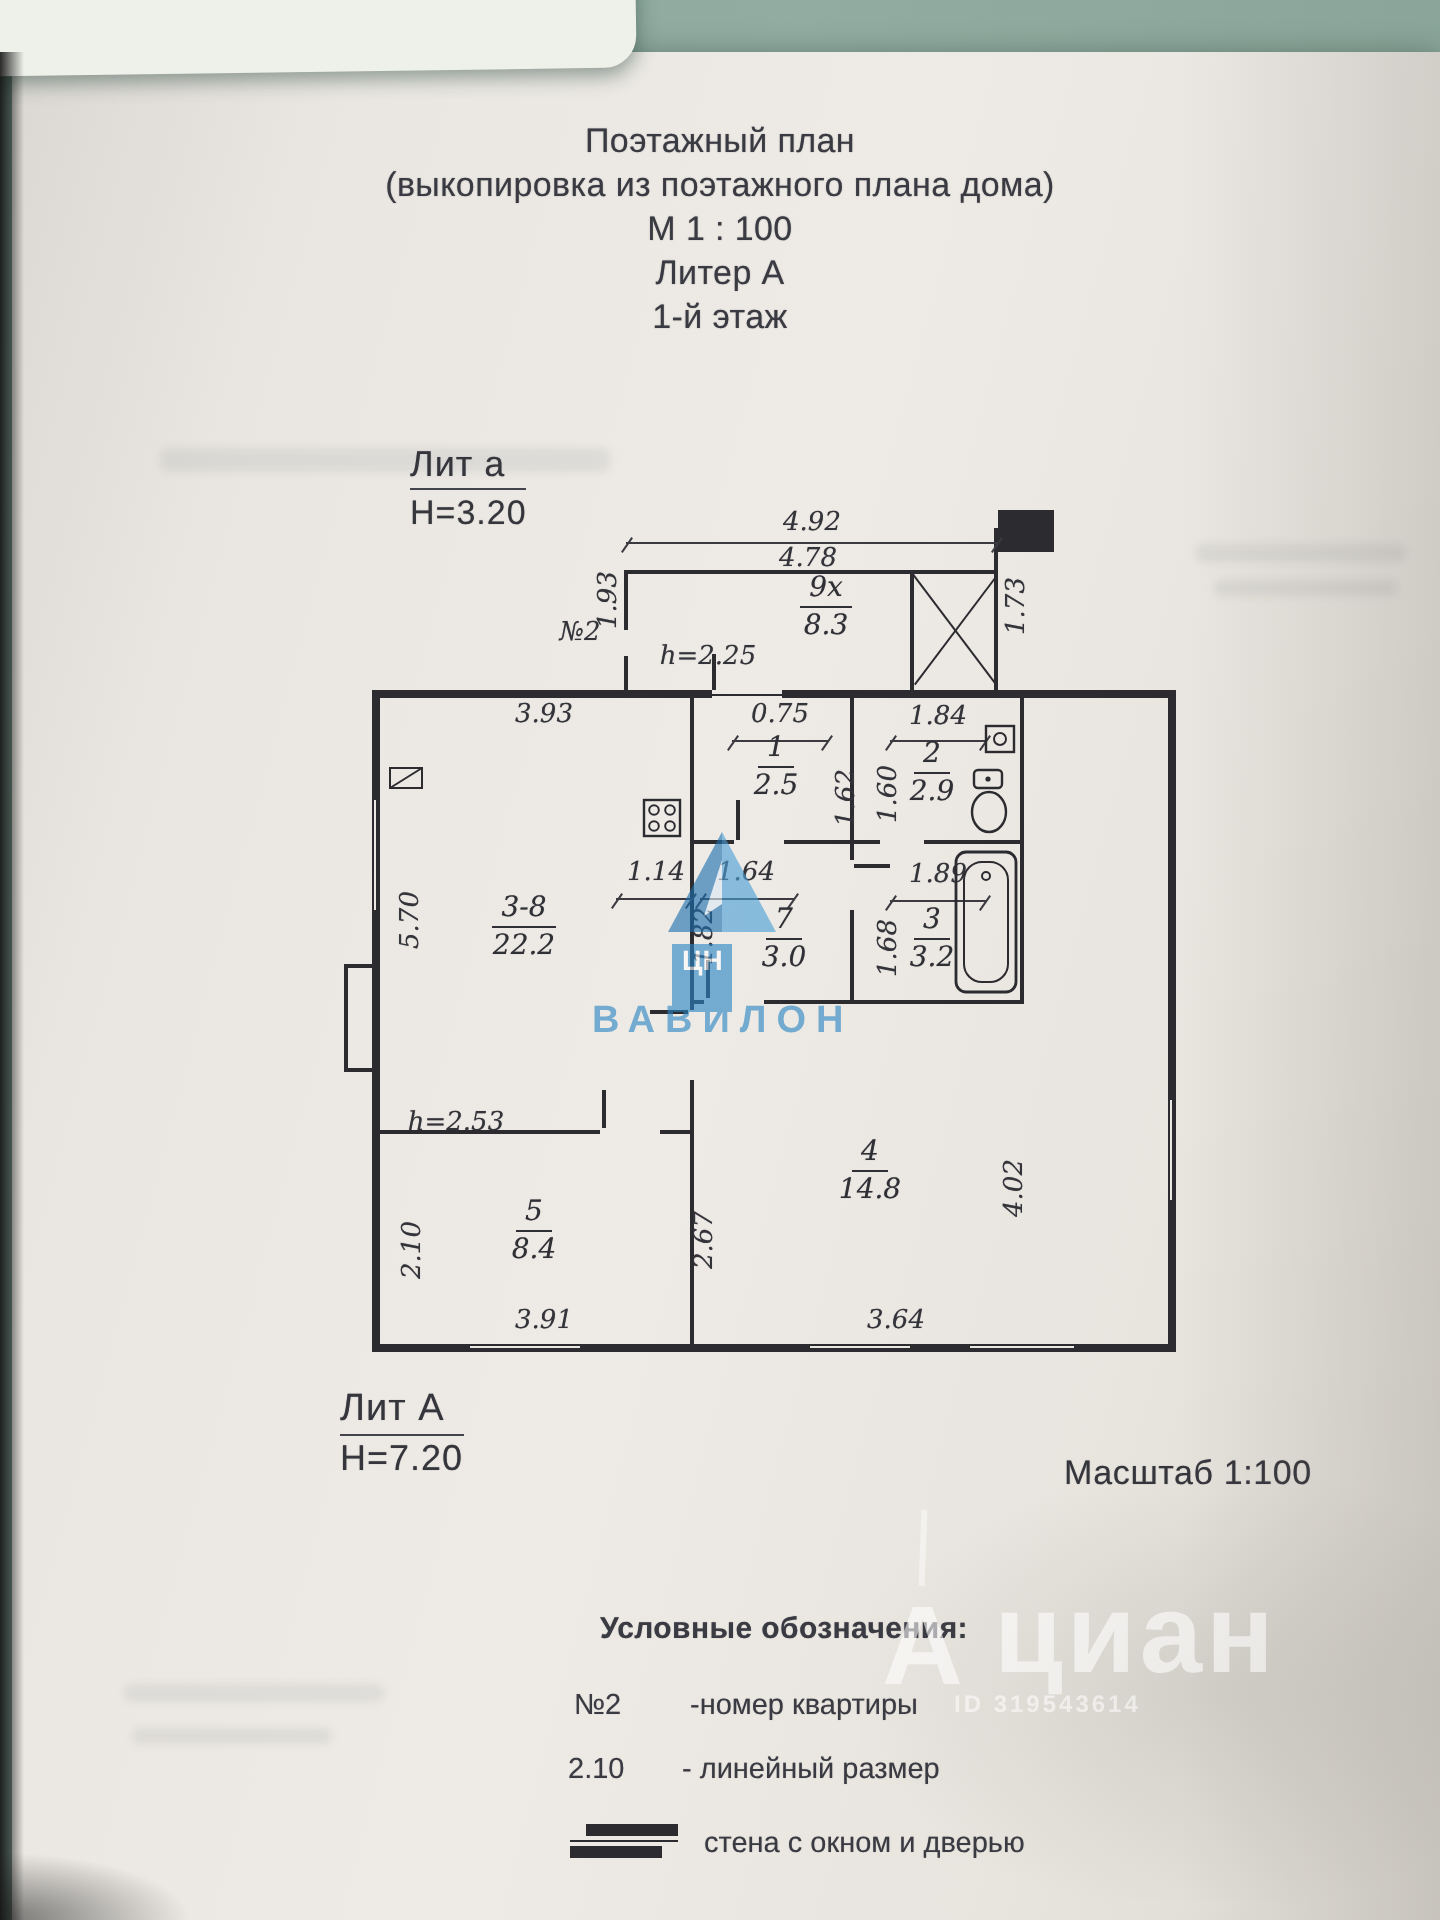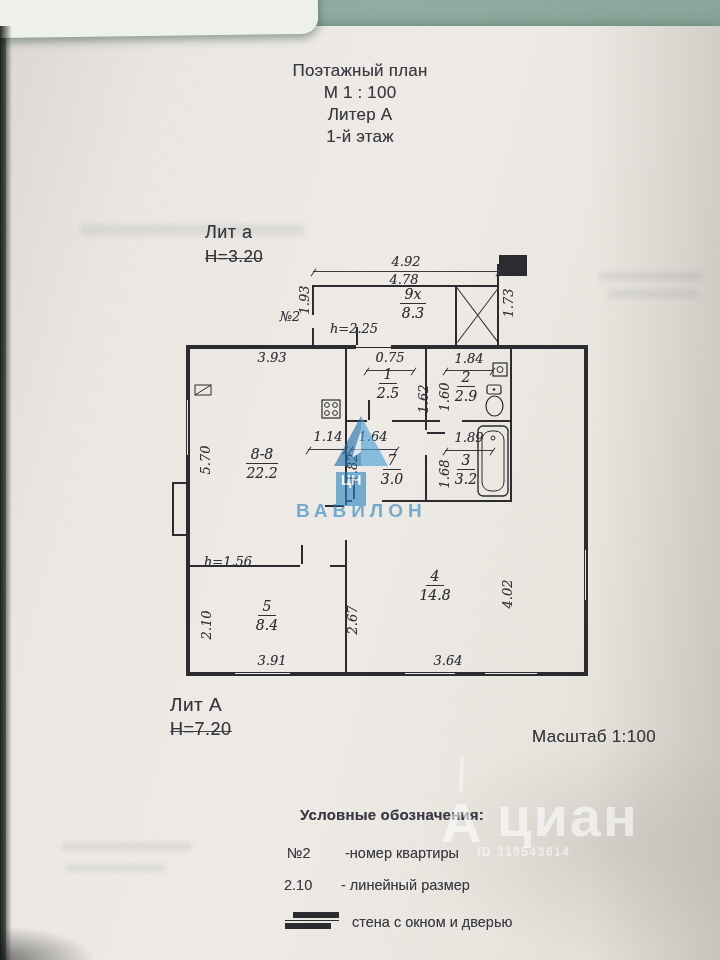--- a/index.html
+++ b/index.html
@@ -20,21 +20,21 @@
   .shade-right{position:absolute;left:590px;top:26px;width:130px;height:934px;
          background:linear-gradient(to right,rgba(255,255,255,0),rgba(110,105,98,.10) 55%,rgba(95,90,84,.17));}
   .shade-br{position:absolute;left:430px;top:740px;width:290px;height:210px;
          background:radial-gradient(ellipse at 60% 50%,rgba(90,86,80,.13),transparent 75%);}
   .smudge{position:absolute;background:rgba(92,98,112,.10);filter:blur(2px);border-radius:4px;}
 
   .hdr{position:absolute;left:0;top:60px;width:720px;text-align:center;color:#3a3a42;
        font-size:17px;line-height:22px;letter-spacing:.2px;text-shadow:0 0 .6px rgba(58,58,66,.55);}
   .lit{position:absolute;color:#35353c;font-size:18px;letter-spacing:.5px;
        text-shadow:0 0 .5px rgba(58,58,66,.5);}
-  .lit .u{display:inline-block;border-bottom:1.6px solid #44444c;padding:0 10px 15px 0;}
+  .lit .u{display:inline-block;border-bottom:1.6px solid #44444c;padding:0 10px 1px 0;}
   .note{position:absolute;color:#35353c;font-size:17px;letter-spacing:.3px;
         text-shadow:0 0 .5px rgba(58,58,66,.5);}
 
   
   #plan{position:absolute;left:150px;top:250px;width:460px;height:442px;}
   .w{position:absolute;background:#2b2b30;}
   .w1{position:absolute;background:#2b2b30;}
   .hollow{position:absolute;border:2px solid #2b2b30;background:transparent;}
   .rot{transform-origin:0 0;}
   .winh{position:absolute;height:4px;background:#ebe8e3;border-top:1px solid #2b2b30;
@@ -86,20 +86,21 @@
   <div class="cloth"></div>
 
   <div class="smudge" style="left:80px;top:224px;width:225px;height:12px;"></div>
   <div class="smudge" style="left:598px;top:272px;width:105px;height:9px;"></div>
   <div class="smudge" style="left:607px;top:290px;width:92px;height:8px;"></div>
   <div class="smudge" style="left:62px;top:842px;width:130px;height:9px;"></div>
   <div class="smudge" style="left:66px;top:864px;width:100px;height:8px;"></div>
 
   <div class="hdr">
     <div>Поэтажный план</div>
+    <div>(выкопировка из поэтажного плана дома)</div>
     <div>М 1 : 100</div>
     <div>Литер А</div>
     <div>1-й этаж</div>
   </div>
 
   <div class="lit" style="left:205px;top:222px;">
     <span class="u">Лит а</span>
   </div>
   <div class="lit" style="left:205px;top:247px;font-size:17px;">Н=3.20</div>
 
@@ -165,41 +166,41 @@
     <div class="dim" style="left:215px;top:101px;">0.75</div>
     <div class="dim" style="left:294px;top:102px;">1.84</div>
     <div class="dim v" style="left:254px;top:142px;">1.62</div>
     <div class="dim v" style="left:275px;top:140px;">1.60</div>
     <div class="dim v" style="left:36px;top:203px;">5.70</div>
     <div class="dim" style="left:158px;top:180px;width:40px;">1.14</div>
     <div class="dim" style="left:198px;top:180px;">1.64</div>
     <div class="dim" style="left:294px;top:181px;">1.89</div>
     <div class="dim v" style="left:183px;top:211px;">1.82</div>
     <div class="dim v" style="left:275px;top:217px;">1.68</div>
-    <div class="dim" style="left:50px;top:305px;width:56px;">h=1.56</div>
+    <div class="dim" style="left:50px;top:305px;width:56px;">h=2.53</div>
     <div class="dim v" style="left:338px;top:337px;">4.02</div>
     <div class="dim v" style="left:37px;top:368px;">2.10</div>
     <div class="dim v" style="left:183px;top:363px;">2.67</div>
     <div class="dim" style="left:97px;top:404px;">3.91</div>
     <div class="dim" style="left:273px;top:404px;">3.64</div>
 
     <div class="room" style="left:235px;top:36px;">
       <span class="num">9х</span>
       <span class="area">8.3</span>
     </div>
     <div class="room" style="left:210px;top:116px;">
       <span class="num">1</span>
       <span class="area">2.5</span>
     </div>
     <div class="room" style="left:288px;top:119px;">
       <span class="num">2</span>
       <span class="area">2.9</span>
     </div>
     <div class="room" style="left:84px;top:196px;">
-      <span class="num">8-8</span>
+      <span class="num">3-8</span>
       <span class="area">22.2</span>
     </div>
     <div class="room" style="left:214px;top:202px;">
       <span class="num">7</span>
       <span class="area">3.0</span>
     </div>
     <div class="room" style="left:288px;top:202px;">
       <span class="num">3</span>
       <span class="area">3.2</span>
     </div>

